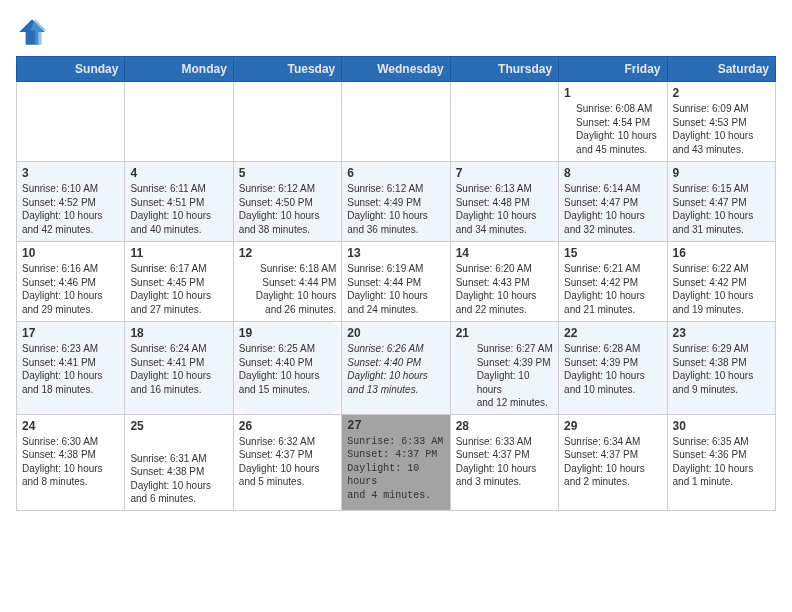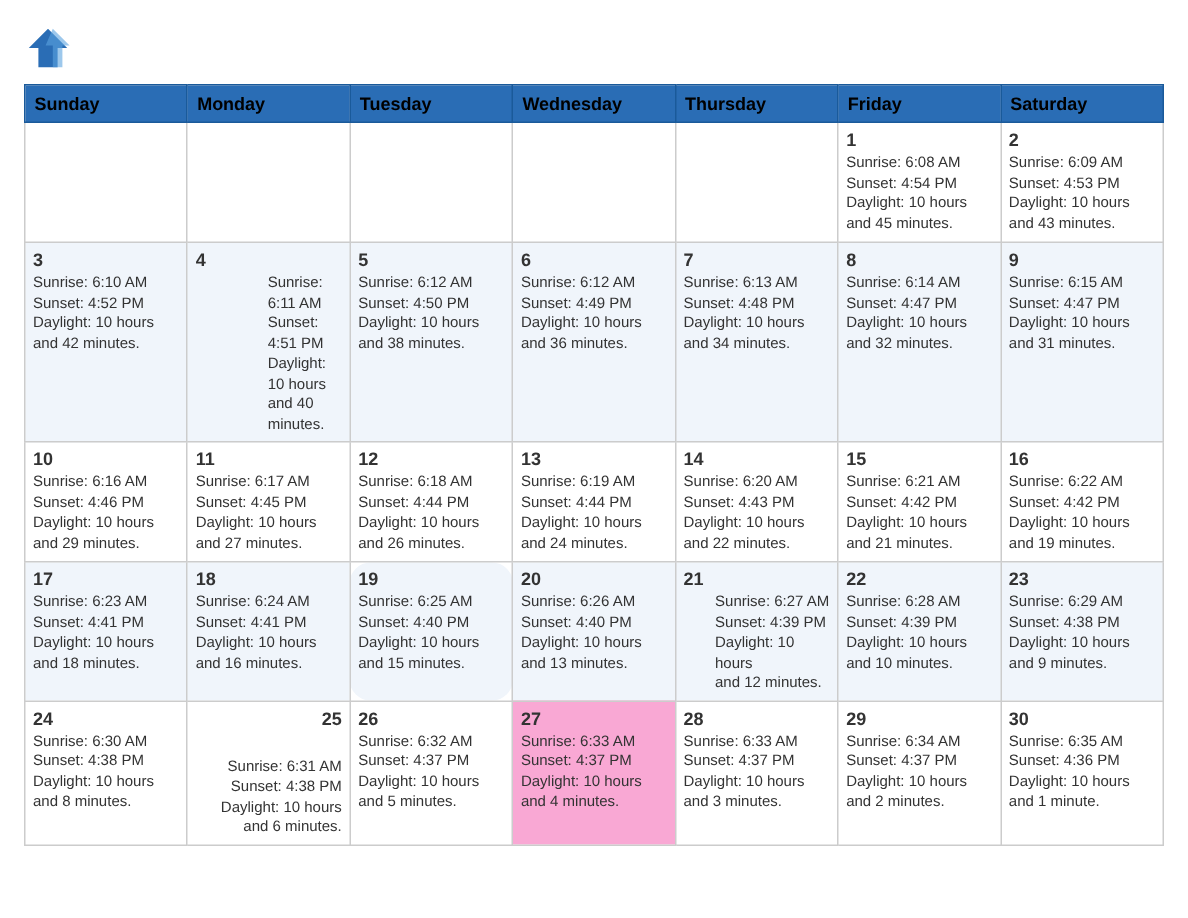--- a/index.html
+++ b/index.html
@@ -52,22 +52,22 @@
       font-size: 14px;
       color: #555;
     }
     table {
       width: 100%;
       border-collapse: collapse;
       table-layout: fixed;
     }
     th {
       background-color: #2a6db5;
-      color: #000000;
-      text-align: left;
+      color: #e5e5e5;
+      text-align: right;
       padding: 5px 6px;
       font-size: 12px;
       border: 1px solid #1a5a9a;
     }
     td {
       border: 1px solid #ccc;
       vertical-align: top;
       padding: 4px 5px;
       font-size: 10.5px;
       color: #333;
@@ -130,21 +130,21 @@
   </thead>
   <tbody id="calendar-body">
   <tr>
         <td class="empty-cell"></td>
         <td class="empty-cell"></td>
         <td class="empty-cell"></td>
         <td class="empty-cell"></td>
         <td class="empty-cell"></td>
         <td style="background-color: rgb(255, 255, 255);">
           <span class="day-num">1</span>
-          <div class="cell-info" style="white-space: pre-line;">Sunrise: 6:08 AM
+          <div class="cell-info" style="white-space: pre-line; margin-left: 12px;">Sunrise: 6:08 AM
 Sunset: 4:54 PM
 Daylight: 10 hours
 and 45 minutes.</div>
         </td>
         <td style="background-color: rgb(255, 255, 255);">
           <span class="day-num">2</span>
           <div class="cell-info" style="white-space: pre-line;">Sunrise: 6:09 AM
 Sunset: 4:53 PM
 Daylight: 10 hours
 and 43 minutes.</div>
@@ -153,21 +153,21 @@
       <tr>
         <td style="background-color: rgb(240, 245, 251);">
           <span class="day-num">3</span>
           <div class="cell-info" style="white-space: pre-line;">Sunrise: 6:10 AM
 Sunset: 4:52 PM
 Daylight: 10 hours
 and 42 minutes.</div>
         </td>
         <td style="background-color: rgb(240, 245, 251);">
           <span class="day-num">4</span>
-          <div class="cell-info" style="white-space: pre-line; margin-left: 48px;">Sunrise: 6:11 AM
+          <div class="cell-info" style="white-space: pre-line;">Sunrise: 6:11 AM
 Sunset: 4:51 PM
 Daylight: 10 hours
 and 40 minutes.</div>
         </td>
         <td style="background-color: rgb(240, 245, 251);">
           <span class="day-num">5</span>
           <div class="cell-info" style="white-space: pre-line;">Sunrise: 6:12 AM
 Sunset: 4:50 PM
 Daylight: 10 hours
 and 38 minutes.</div>
@@ -211,21 +211,21 @@
         </td>
         <td style="background-color: rgb(255, 255, 255);">
           <span class="day-num">11</span>
           <div class="cell-info" style="white-space: pre-line;">Sunrise: 6:17 AM
 Sunset: 4:45 PM
 Daylight: 10 hours
 and 27 minutes.</div>
         </td>
         <td style="background-color: rgb(255, 255, 255);">
           <span class="day-num">12</span>
-          <div class="cell-info" style="white-space: pre-line;">Sunrise: 6:18 AM
+          <div class="cell-info" style="white-space: pre-line; text-align: right;">Sunrise: 6:18 AM
 Sunset: 4:44 PM
 Daylight: 10 hours
 and 26 minutes.</div>
         </td>
         <td style="background-color: rgb(255, 255, 255);">
           <span class="day-num">13</span>
           <div class="cell-info" style="white-space: pre-line;">Sunrise: 6:19 AM
 Sunset: 4:44 PM
 Daylight: 10 hours
 and 24 minutes.</div>
@@ -269,21 +269,21 @@
         </td>
         <td style="background-color: rgb(240, 245, 251); border-radius: 14px;">
           <span class="day-num">19</span>
           <div class="cell-info" style="white-space: pre-line;">Sunrise: 6:25 AM
 Sunset: 4:40 PM
 Daylight: 10 hours
 and 15 minutes.</div>
         </td>
         <td style="background-color: rgb(240, 245, 251);">
           <span class="day-num">20</span>
-          <div class="cell-info" style="white-space: pre-line;">Sunrise: 6:26 AM
+          <div class="cell-info" style="white-space: pre-line; font-style: italic;">Sunrise: 6:26 AM
 Sunset: 4:40 PM
 Daylight: 10 hours
 and 13 minutes.</div>
         </td>
         <td style="background-color: rgb(240, 245, 251);">
           <span class="day-num">21</span>
           <div class="cell-info" style="white-space: pre-line; margin-left: 21px;">Sunrise: 6:27 AM
 Sunset: 4:39 PM
 Daylight: 10 hours
 and 12 minutes.</div>
@@ -304,35 +304,35 @@
         </td>
       </tr>
       <tr>
         <td style="background-color: rgb(255, 255, 255);">
           <span class="day-num">24</span>
           <div class="cell-info" style="white-space: pre-line;">Sunrise: 6:30 AM
 Sunset: 4:38 PM
 Daylight: 10 hours
 and 8 minutes.</div>
         </td>
-        <td style="background-color: rgb(255, 255, 255); text-align: right;">
+        <td style="background-color: rgb(255, 255, 255);">
           <span class="day-num">25</span>
           <div class="cell-info" style="white-space: pre-line; margin-top: 19px;">Sunrise: 6:31 AM
 Sunset: 4:38 PM
 Daylight: 10 hours
 and 6 minutes.</div>
         </td>
         <td style="background-color: rgb(255, 255, 255);">
           <span class="day-num">26</span>
           <div class="cell-info" style="white-space: pre-line;">Sunrise: 6:32 AM
 Sunset: 4:37 PM
 Daylight: 10 hours
 and 5 minutes.</div>
         </td>
-        <td style="background-color: #f9a8d4;">
+        <td style="background-color: #a3a3a3; font-family: Liberation Mono, monospace;">
           <span class="day-num">27</span>
           <div class="cell-info" style="white-space: pre-line;">Sunrise: 6:33 AM
 Sunset: 4:37 PM
 Daylight: 10 hours
 and 4 minutes.</div>
         </td>
         <td style="background-color: rgb(255, 255, 255);">
           <span class="day-num">28</span>
           <div class="cell-info" style="white-space: pre-line;">Sunrise: 6:33 AM
 Sunset: 4:37 PM

